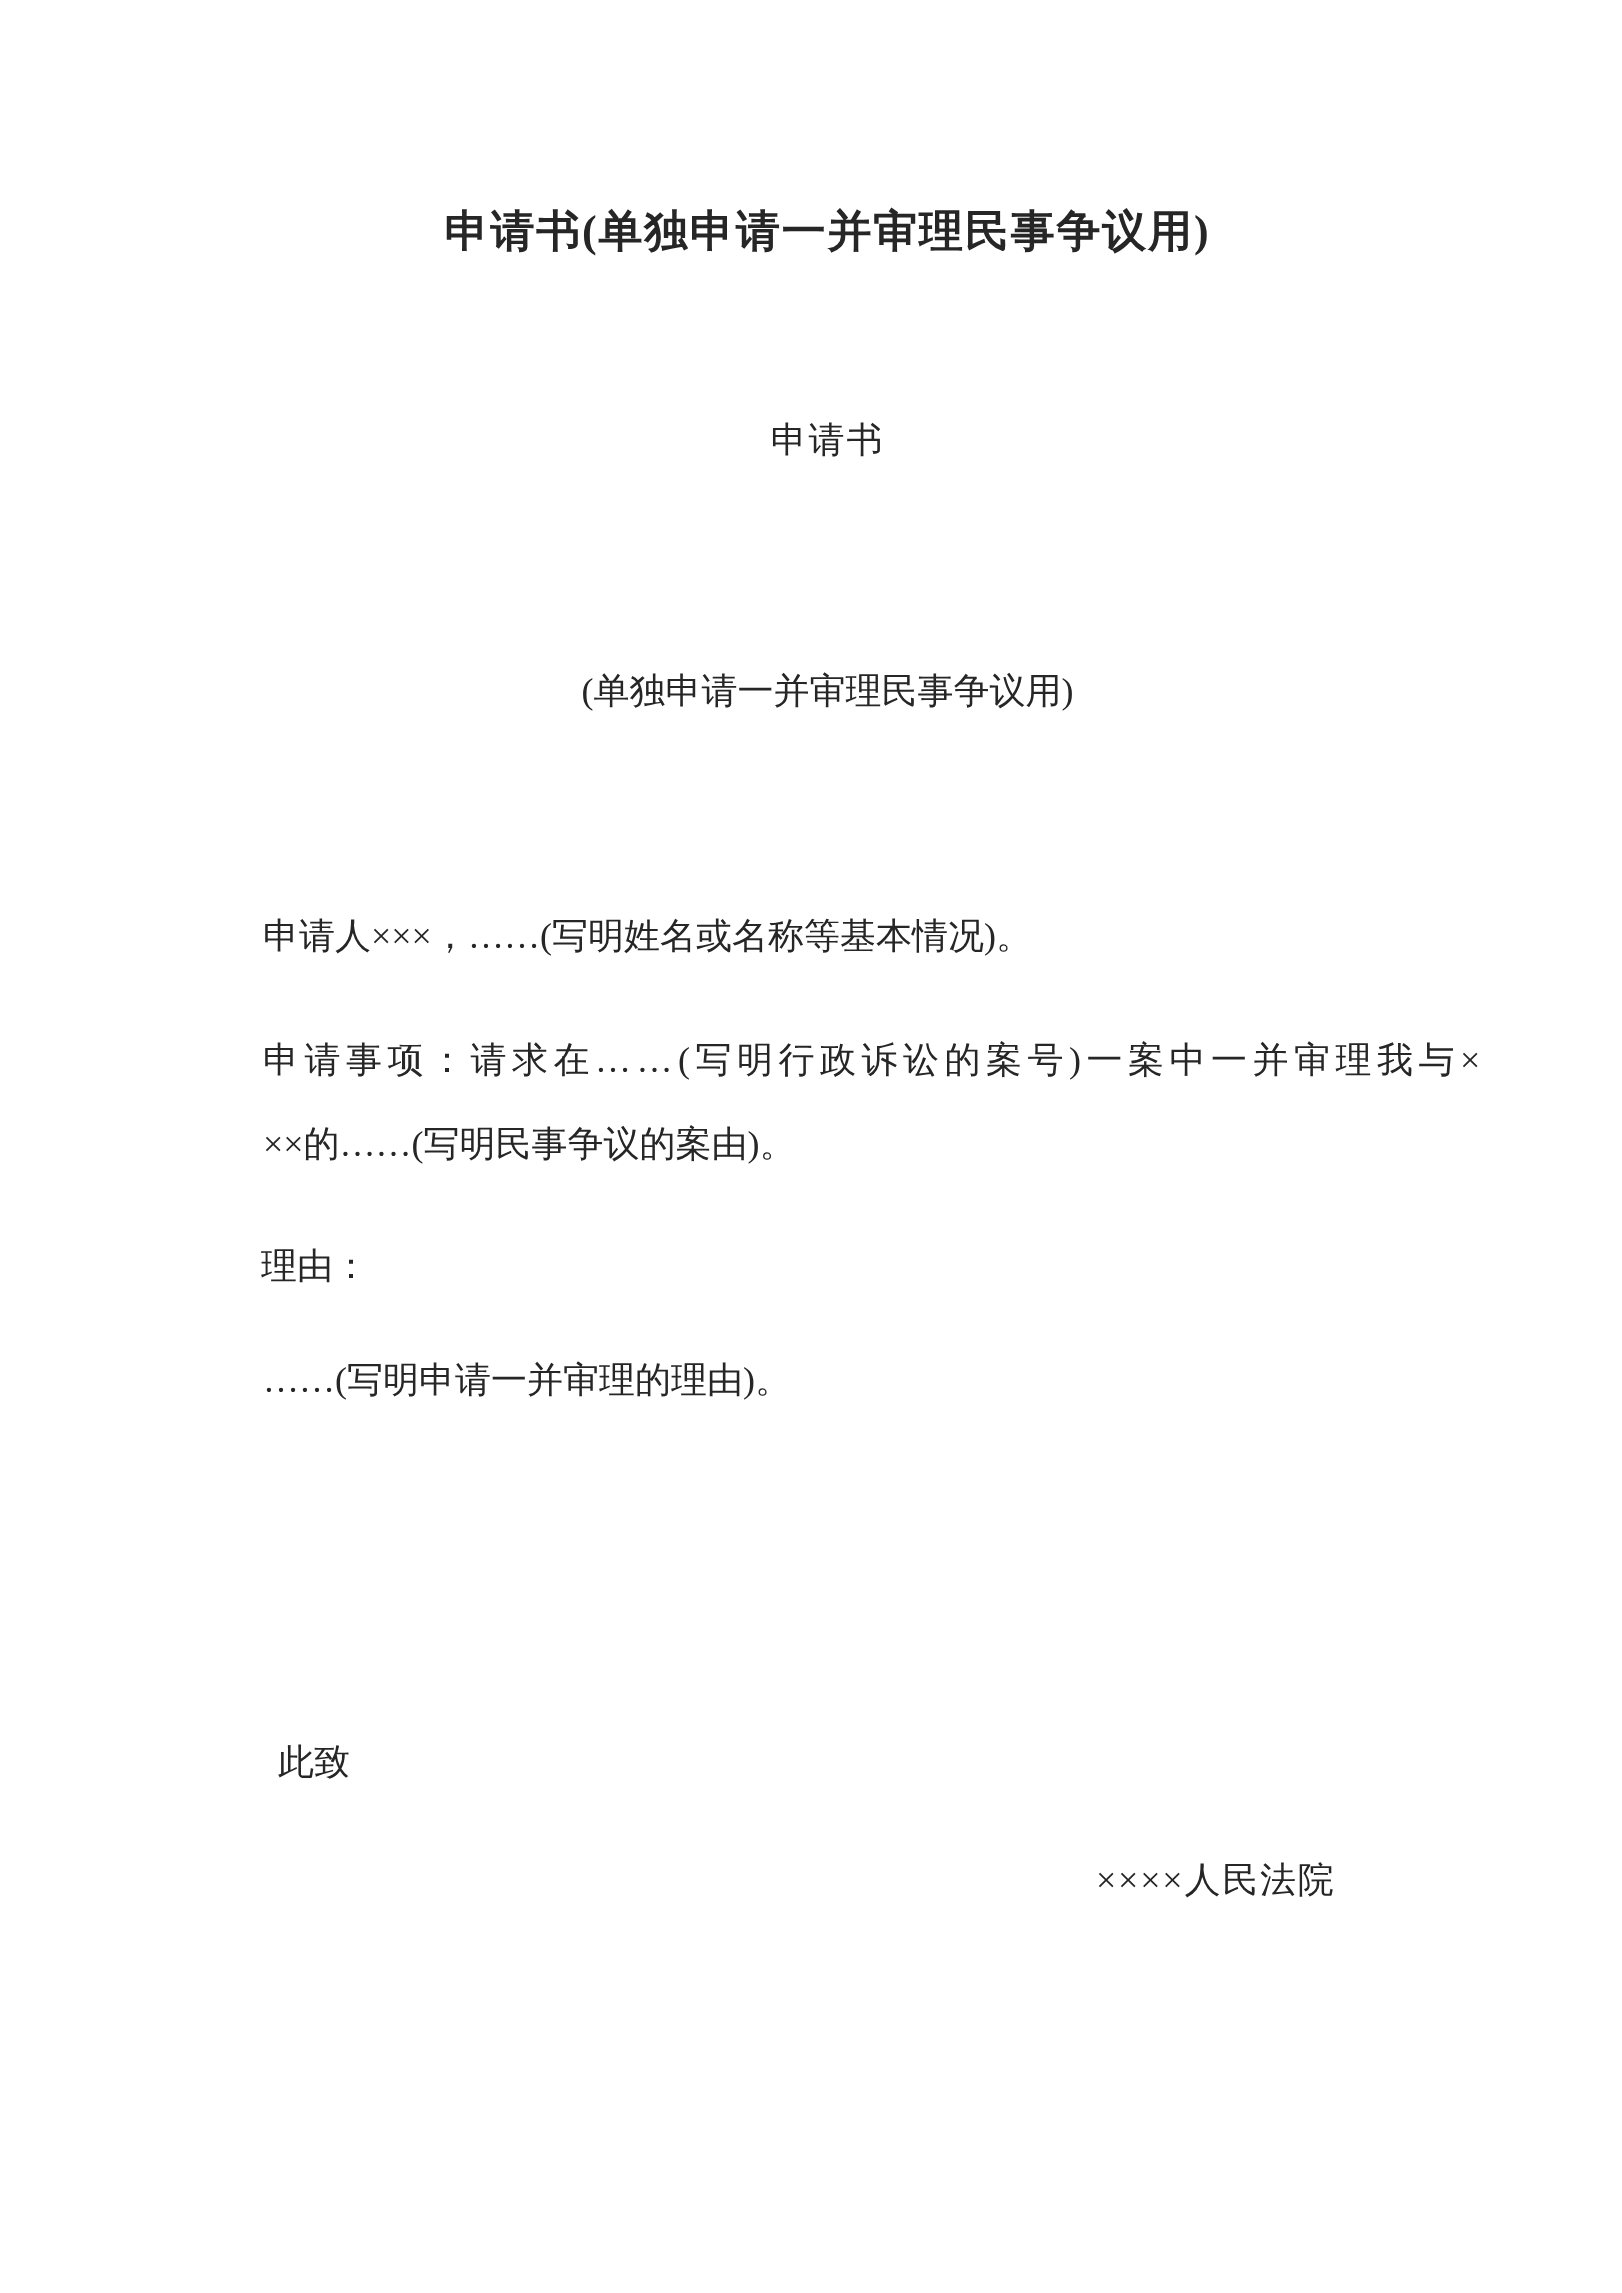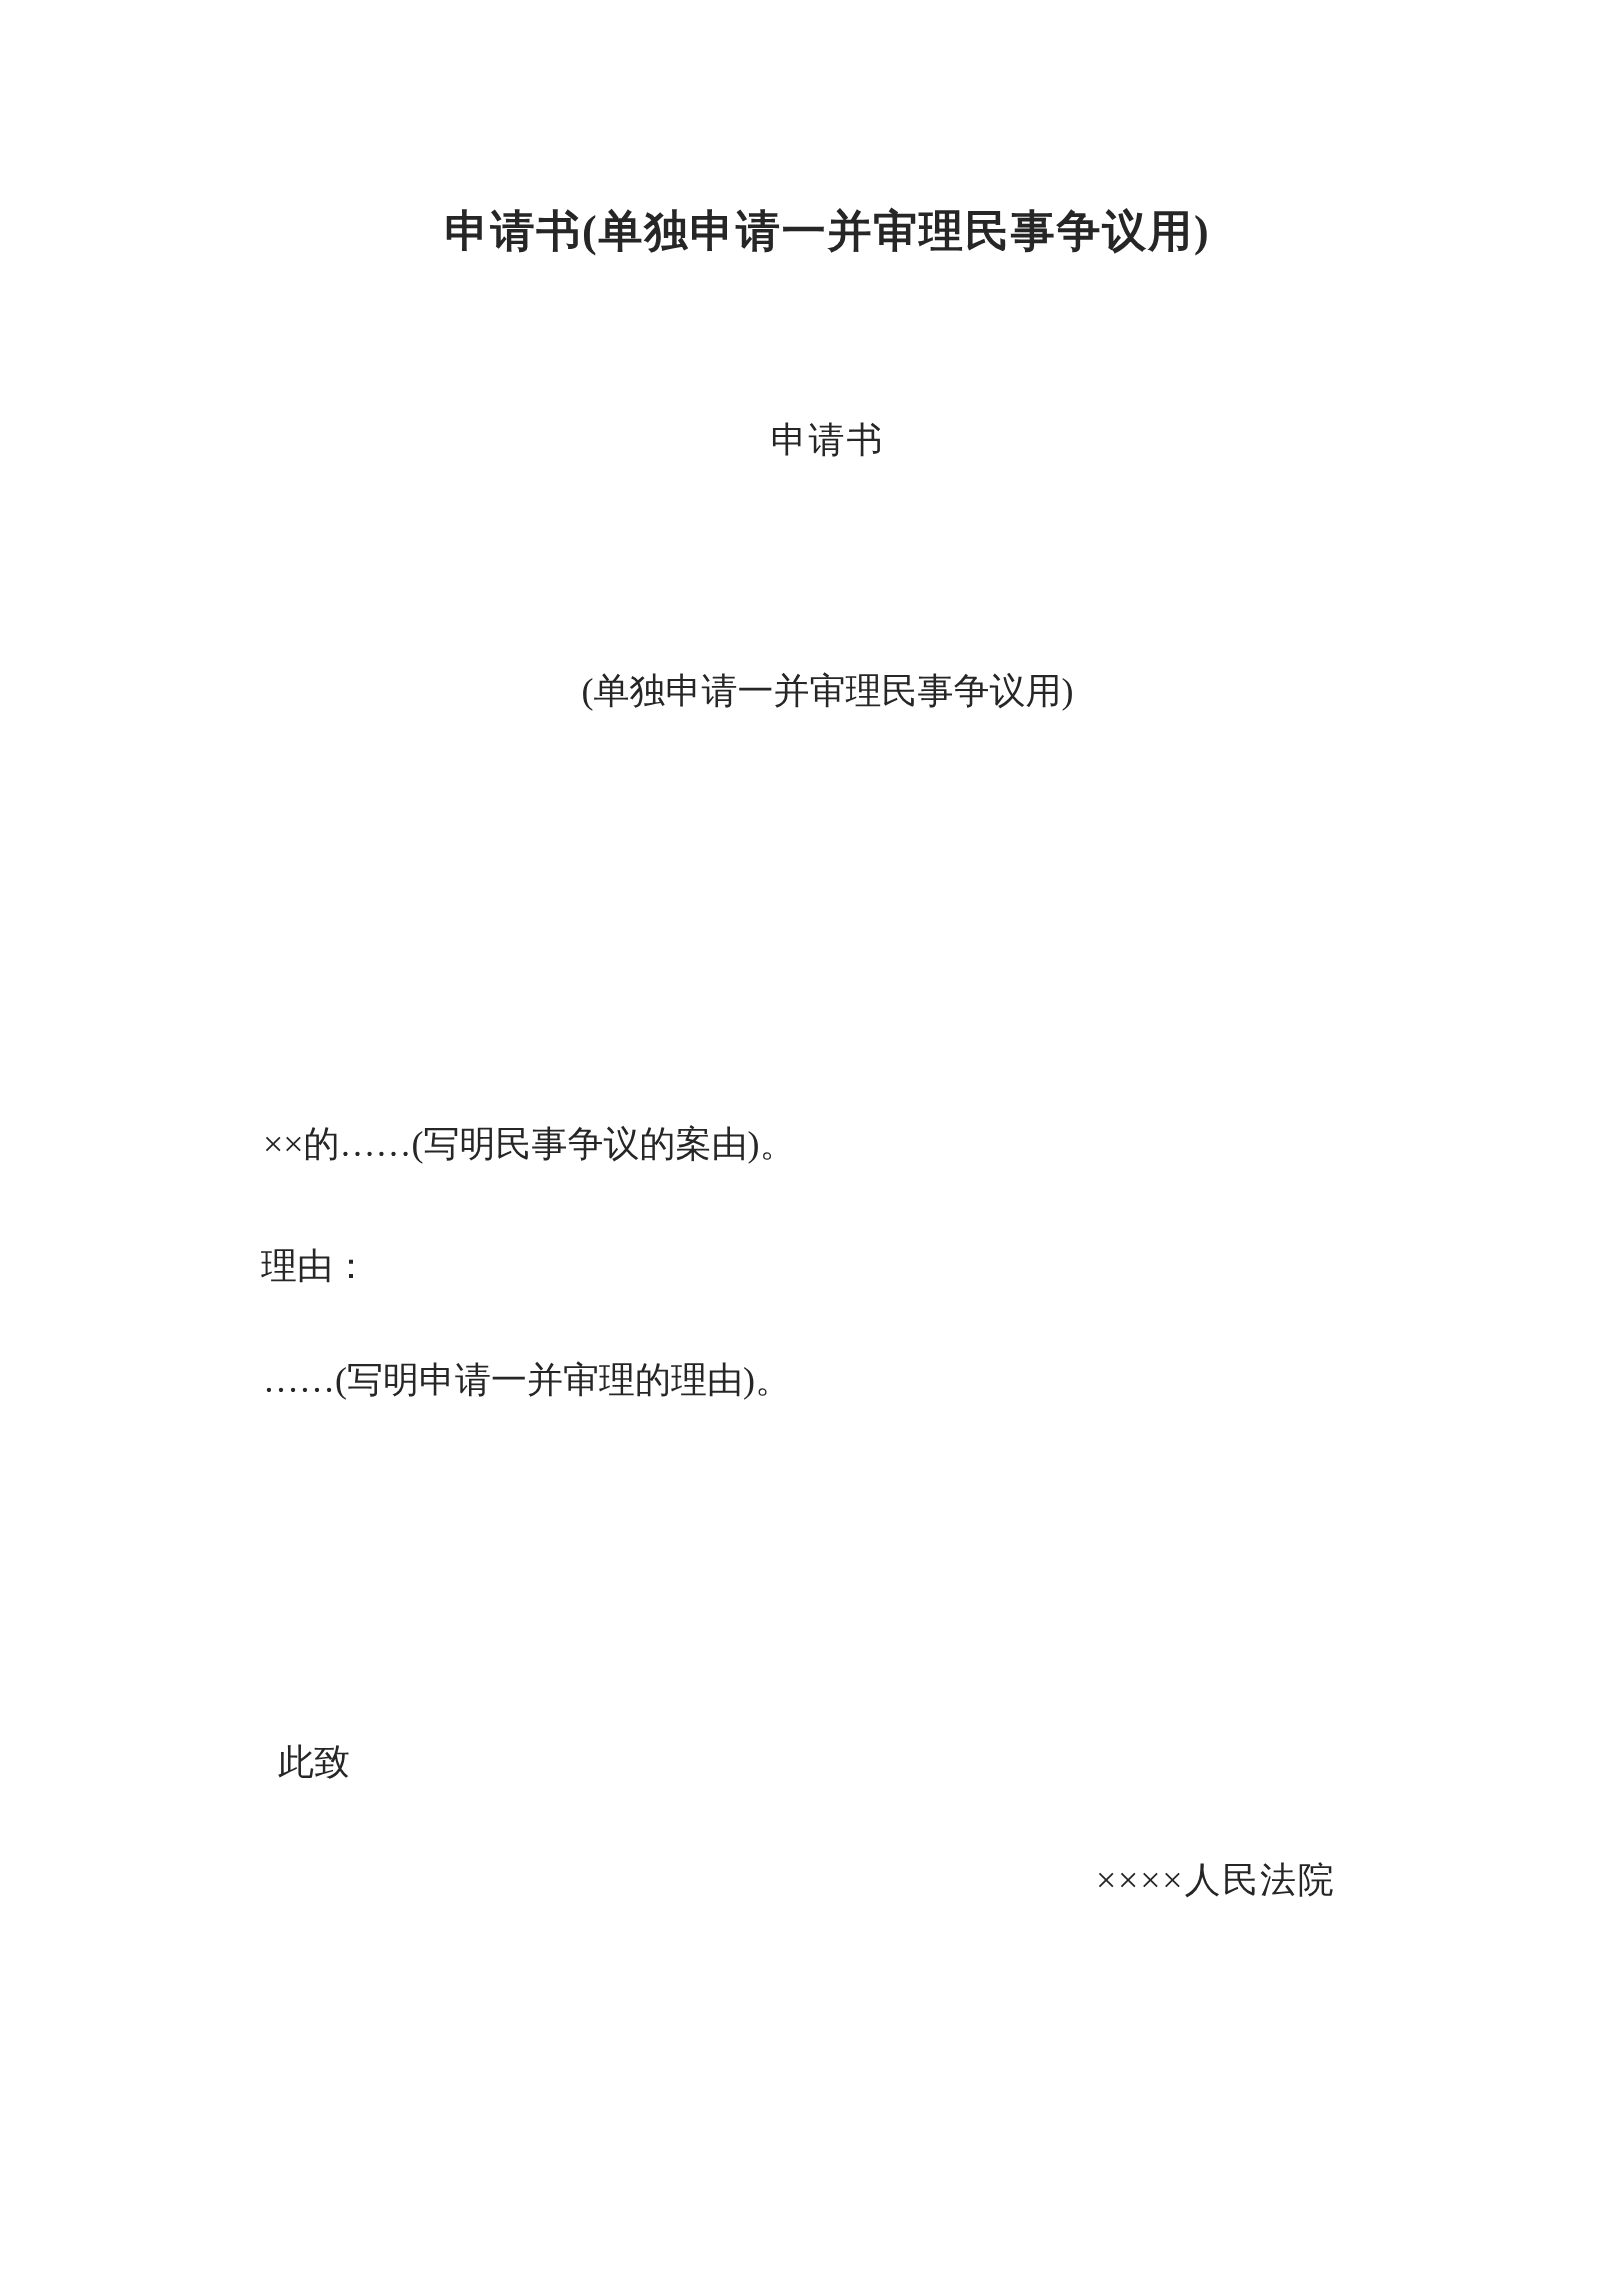--- a/index.html
+++ b/index.html
@@ -83,21 +83,23 @@
 <body>
 
 <div class="page">
 
   <div class="line centered doc-title">申请书(单独申请一并审理民事争议用)</div>
 
   <div class="line centered doc-subtitle">申请书</div>
 
   <div class="line centered doc-subtitle-note">(单独申请一并审理民事争议用)</div>
 
+  <div class="line p-applicant">申请人×××，……(写明姓名或名称等基本情况)。</div>
 
+  <div class="line p-request-1">申请事项：请求在……(写明行政诉讼的案号)一案中一并审理我与×</div>
 
   <div class="line p-request-2">××的……(写明民事争议的案由)。</div>
 
   <div class="line p-reason-label">理由：</div>
 
   <div class="line p-reason-body">……(写明申请一并审理的理由)。</div>
 
   <div class="line p-closing">此致</div>
 
   <div class="line p-court">××××人民法院</div>

